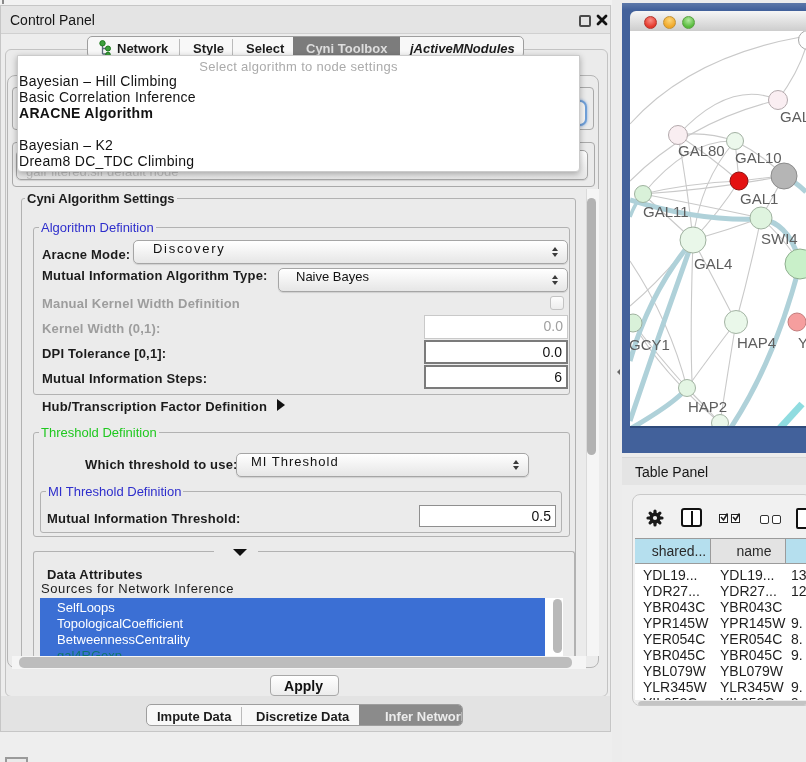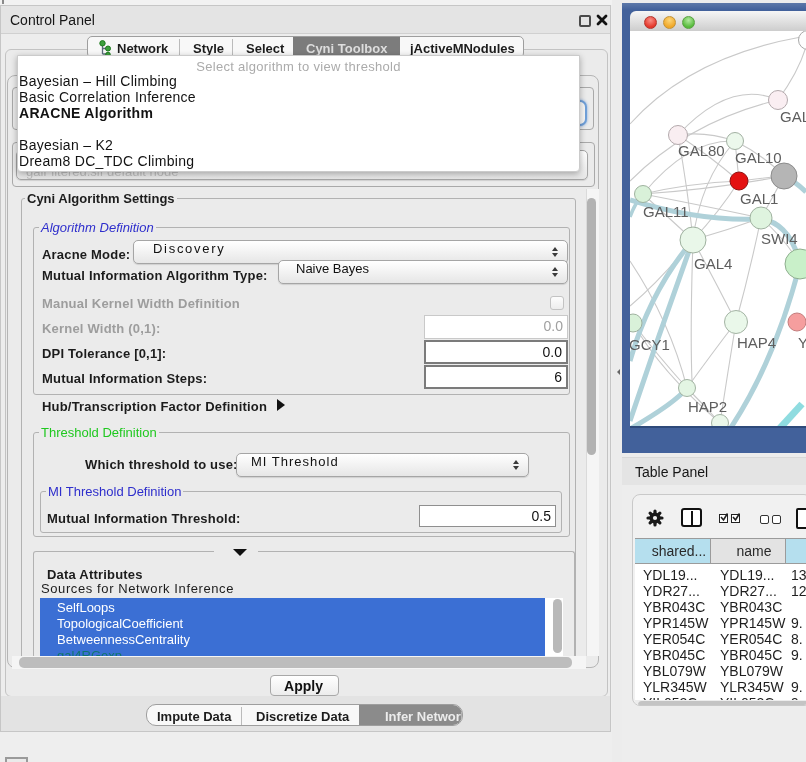--- a/index.html
+++ b/index.html
@@ -47,33 +47,33 @@
  <div class="ab" style="left:20px;top:100px;width:567px;height:26px;border:2px solid #6f9fd8;border-radius:7px;box-shadow:0 0 3px #7aa7e0;background:#f5f5f5;box-sizing:border-box;"></div>
  <div class="ab" style="left:12px;top:142px;width:583px;height:45px;border:1px solid #a9a9a9;border-radius:4px;box-sizing:border-box;"></div>
  <div class="ab combo" style="left:16px;top:150px;width:570px;height:28px;">
    <span style="position:absolute;left:9px;top:13px;font:13px 'Liberation Sans',sans-serif;color:#c0c0c0;">galFiltered.sif default node</span>
  </div>
 
  <div class="ab" style="left:21px;top:198px;width:553px;height:459px;border:1px solid #b2b2b2;border-radius:3px;"></div>
  <div class="ab btitle" style="left:25px;top:191px;color:#1c1c1c;font-weight:bold;">Cyni Algorithm Settings</div>
 
  <div class="ab" style="left:33px;top:227px;width:535px;height:166px;border:1px solid #b2b2b2;border-radius:3px;"></div>
- <div class="ab btitle" style="left:39px;top:220px;color:#2e2ecc;font-style:italic;">Algorithm Definition</div>
+ <div class="ab btitle" style="left:39px;top:220px;color:#2e2ecc;">Algorithm Definition</div>
 
  <div class="ab lbl" style="left:42px;top:247px;">Aracne Mode:</div>
  <div class="ab combo" style="left:133px;top:240px;width:433px;height:22px;">
    <span class="ctext" style="left:19px;letter-spacing:1.7px;">Discovery</span>
         <span class="spin">
           <i class="u"></i>
           <i class="d"></i>
         </span>
  </div>
 
  <div class="ab lbl" style="left:42px;top:268px;">Mutual Information Algorithm Type:</div>
- <div class="ab combo" style="left:278px;top:260px;width:288px;height:22px;">
+ <div class="ab combo" style="left:278px;top:268px;width:288px;height:22px;">
    <span class="ctext" style="left:17px;">Naive Bayes</span>
         <span class="spin">
           <i class="u"></i>
           <i class="d"></i>
         </span>
  </div>
 
  <div class="ab lbl dis" style="left:42px;top:296px;">Manual Kernel Width Definition</div>
  <div class="ab" style="left:550px;top:296px;width:12px;height:12px;border:1px solid #c3c3c3;border-radius:3px;background:linear-gradient(#fdfdfd,#ededed);"></div>
 
@@ -123,21 +123,21 @@
 <div class="ab" style="left:587px;top:198px;width:9px;height:257px;background:#b2b2b2;border-radius:5px;"></div>
 
 <div class="ab" style="left:12px;top:656px;width:574px;height:13px;background:#f5f5f5;"></div>
 <div class="ab" style="left:19px;top:657px;width:553px;height:11px;background:#bdbdbd;border-radius:5px;"></div>
 
 <div class="ab" style="left:270px;top:675px;width:67px;height:19px;border:1px solid #a8a8a8;border-radius:4px;background:linear-gradient(#ffffff,#ececec);"></div>
 <div class="ab" style="left:270px;top:678px;width:67px;text-align:center;font:bold 14px 'Liberation Sans',sans-serif;color:#111;">Apply</div>
 
 <div class="ab" style="left:1px;top:696px;width:609px;height:35px;background:#e3e3e3;"></div>
 <div id="btabs">
- <div class="ab" style="left:146px;top:704px;width:317px;height:22px;background:#f8f8f8;border:1px solid #9e9e9e;border-radius:10px;box-sizing:border-box;overflow:hidden;">
+ <div class="ab" style="left:146px;top:704px;width:317px;height:22px;background:#f8f8f8;border:1px solid #9e9e9e;border-radius:5px;box-sizing:border-box;overflow:hidden;">
   <div class="ab" style="left:94px;top:2px;width:1px;height:18px;background:#bbb;"></div>
   <div class="ab" style="left:212px;top:0;width:105px;height:22px;background:#8b8b8b;"></div>
   <div class="ab tabtxt" style="left:10px;top:4px;">Impute Data</div>
   <div class="ab tabtxt" style="left:109px;top:4px;">Discretize Data</div>
   <div class="ab tabtxt" style="left:226px;top:4px;color:#ececec;padding-left:12px;">Infer Network</div>
  </div>
 </div>
 
 <div id="tabs">
  <div class="ab" style="left:87px;top:36px;width:437px;height:22px;background:#f8f8f8;border:1px solid #9e9e9e;border-radius:5px;box-sizing:border-box;overflow:hidden;">
@@ -147,27 +147,27 @@
   <svg class="ab" style="left:11px;top:2px;" width="14" height="18" viewBox="0 0 14 18">
    <path d="M3.5 6 V15 M3.5 9.5 H8 M3.5 15 H8" stroke="#5a6b7a" stroke-width="1.3" fill="none"></path>
    <circle cx="3.5" cy="4.3" r="2.7" fill="#3da03d" stroke="#1f7a1f" stroke-width="1"></circle>
    <circle cx="9" cy="9.5" r="2.5" fill="#3da03d" stroke="#1f7a1f" stroke-width="1"></circle>
    <circle cx="9" cy="15.5" r="2.3" fill="#3da03d" stroke="#1f7a1f" stroke-width="1"></circle>
   </svg>
   <div class="ab tabtxt" style="left:29px;top:4px;">Network</div>
   <div class="ab tabtxt" style="left:105px;top:4px;">Style</div>
   <div class="ab tabtxt" style="left:158px;top:4px;">Select</div>
   <div class="ab tabtxt" style="left:218px;top:4px;color:#dedede;">Cyni Toolbox</div>
-  <div class="ab tabtxt" style="left:322px;top:4px;">jActiveMNodules</div>
+  <div class="ab tabtxt" style="left:322px;top:4px;font-style:italic;">jActiveMNodules</div>
  </div>
 </div>
 
 <div id="popup">
  <div class="ab" style="left:17px;top:55px;width:561px;height:115px;background:#ffffff;border:1px solid #cbcbcb;border-radius:0 0 4px 4px;box-shadow:0 2px 6px rgba(0,0,0,0.3);">
-  <div class="ab" style="left:0;top:3px;width:561px;text-align:center;font:13px 'Liberation Sans',sans-serif;color:#ababab;letter-spacing:0.3px;">Select algorithm to view threshold</div>
+  <div class="ab" style="left:0;top:3px;width:561px;text-align:center;font:13px 'Liberation Sans',sans-serif;color:#ababab;letter-spacing:0.3px;">Select algorithm to node settings</div>
   <div class="item" style="top:17px;">Bayesian – Hill Climbing</div>
   <div class="item" style="top:33px;">Basic Correlation Inference</div>
   <div class="item" style="top:49px;font-weight:bold;">ARACNE Algorithm</div>
   <div class="item" style="top:81px;">Bayesian – K2</div>
   <div class="item" style="top:97px;">Dream8 DC_TDC Climbing</div>
  </div>
 </div>
 
 <div id="right">
 

